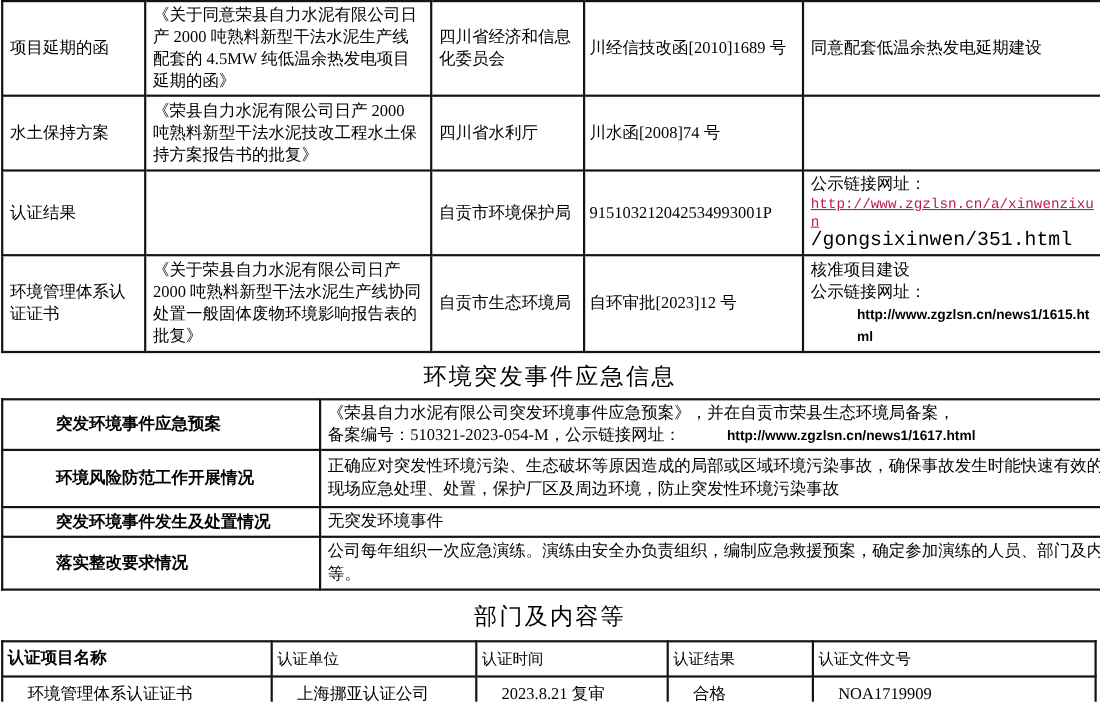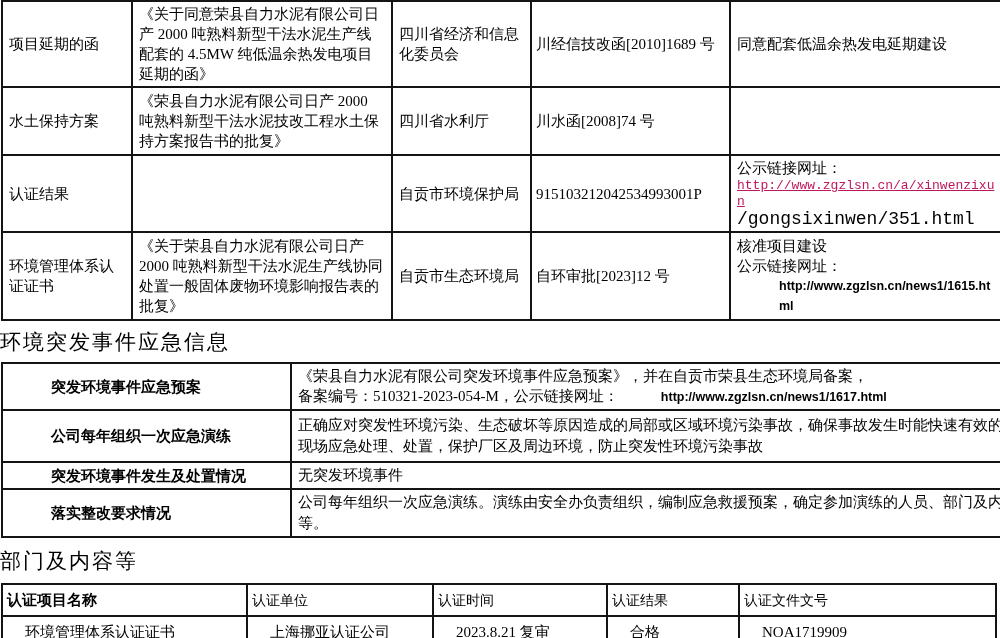--- a/index.html
+++ b/index.html
@@ -57,21 +57,21 @@
   .sansurl {
     font-family: "Liberation Sans", sans-serif;
     font-size: 12.5px;
     font-weight: 600;
     letter-spacing: 0;
     padding-left: 42px;
   }
   .noteline { display: block; line-height: 20px; }
   
   .section-title {
-    text-align: left;
+    text-align: center;
     font-size: 21px;
     line-height: 28px;
     letter-spacing: 2px;
     font-family: "Liberation Serif", serif;
   }
   .st1 { margin: 7px 0 6px 0; }
   .st2 { margin: 9px 0 8px 0; }
   
   .t2 .c-label {
     width: 233px;
@@ -150,21 +150,21 @@
 <table class="t2">
   <tbody>
       <tr class="r1">
     <td class="c-label">突发环境事件应急预案</td>
     <td class="c-val">
       <span class="noteline">《荣县自力水泥有限公司突发环境事件应急预案》，并在自贡市荣县生态环境局备案，</span>
       <span class="noteline"><span>备案编号：510321-2023-054-M，公示链接网址：</span><span class="sansurl">http://www.zgzlsn.cn/news1/1617.html</span></span>
     </td>
   </tr>
   <tr class="r2">
-    <td class="c-label">公司每年组织一次应急演练</td>
+    <td class="c-label">环境风险防范工作开展情况</td>
     <td class="c-val">正确应对突发性环境污染、生态破坏等原因造成的局部或区域环境污染事故，确保事故发生时能快速有效的进行现场应急处理、处置，保护厂区及周边环境，防止突发性环境污染事故</td>
   </tr>
   <tr class="r3">
     <td class="c-label">突发环境事件发生及处置情况</td>
     <td class="c-val">无突发环境事件</td>
   </tr>
   <tr class="r4">
     <td class="c-label">落实整改要求情况</td>
     <td class="c-val">公司每年组织一次应急演练。演练由安全办负责组织，编制应急救援预案，确定参加演练的人员、部门及内容等。</td>
   </tr>

